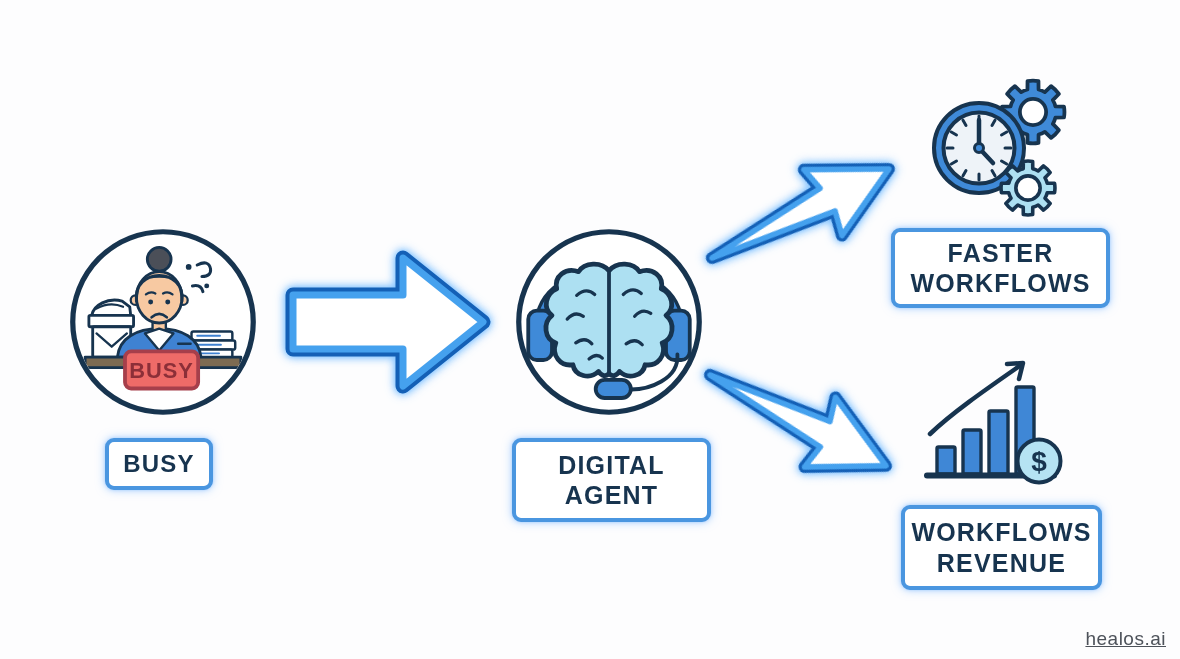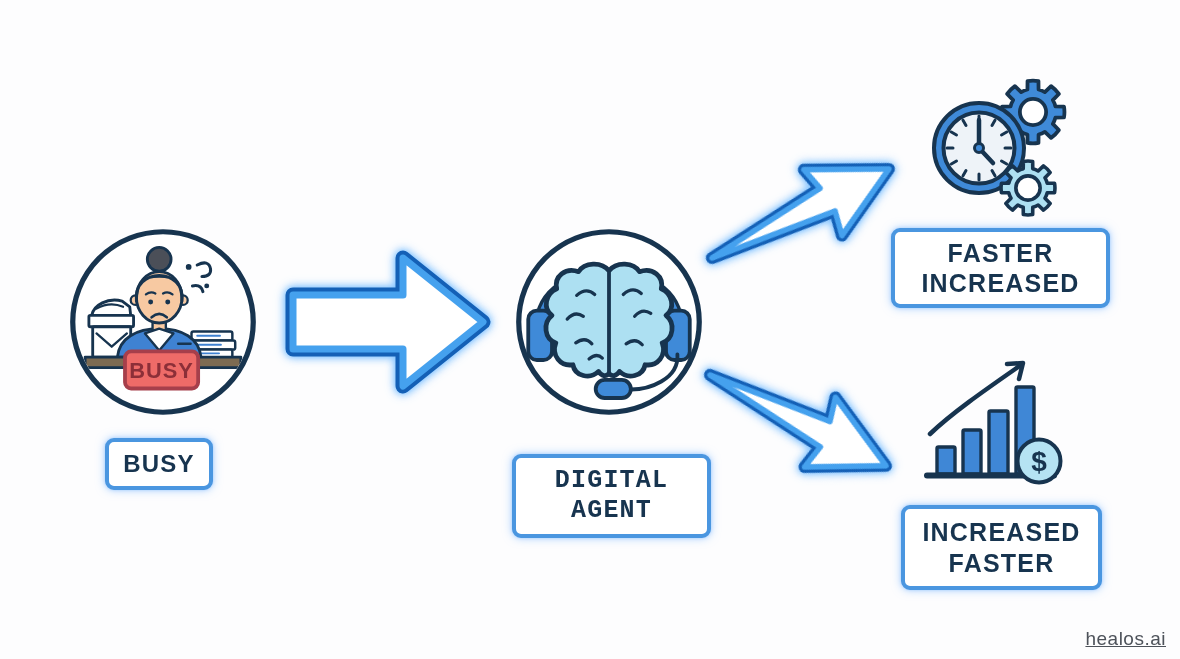--- a/index.html
+++ b/index.html
@@ -10,21 +10,21 @@
   .stage{position:absolute;inset:0;}
   svg{display:block;overflow:visible;}
   .node-circle{position:absolute;}
   .label-box{
     position:absolute;background:#ffffff;border:4px solid #4a96e0;border-radius:9px;
     display:flex;align-items:center;justify-content:center;text-align:center;
     font-weight:bold;color:#17344f;letter-spacing:1.2px;line-height:1.22;
     box-shadow:0 0 10px rgba(125,185,255,.65),0 0 3px rgba(125,185,255,.5);
   }
   .label-busy{left:105px;top:438px;width:100px;height:44px;font-size:24px;}
-  .label-agent{left:512px;top:454px;width:187px;height:76px;font-size:25px;padding:0 2px;font-family:Liberation Mono, monospace;}
+  .label-agent{left:512px;top:438px;width:187px;height:76px;font-size:25px;padding:0 2px;}
   .label-faster{left:891px;top:228px;width:207px;height:72px;font-size:25px;padding:0 2px;}
   .label-revenue{left:901px;top:505px;width:189px;height:77px;font-size:25px;padding:0 2px;}
   .arrows-layer{position:absolute;left:0;top:0;width:1180px;height:659px;pointer-events:none;}
   .glow{filter:drop-shadow(0 0 5px rgba(120,190,255,.95)) drop-shadow(0 0 2px rgba(150,205,255,.8));}
   .watermark{
     position:absolute;right:14px;bottom:9px;font-size:19px;color:#4d525a;letter-spacing:.5px;text-decoration:underline;
   }
 </style>
 </head>
 <body>
@@ -175,17 +175,17 @@
     </g>
 
     <g class="glow" transform="translate(710,375) rotate(27)">
       <polygon points="0,0 128,-13 122,-37 198,1 126,39 131,14" fill="none" stroke="#1460b6" stroke-width="12" stroke-linejoin="round"></polygon>
       <polygon points="0,0 128,-13 122,-37 198,1 126,39 131,14" fill="#ffffff" stroke="#45a1ee" stroke-width="5.5" stroke-linejoin="round"></polygon>
     </g>
   </svg>
 
   <div class="label-box label-busy">BUSY</div>
   <div class="label-box label-agent">DIGITAL AGENT</div>
-  <div class="label-box label-faster">FASTER INCREASED</div>
-  <div class="label-box label-revenue">INCREASED FASTER</div>
+  <div class="label-box label-faster">FASTER WORKFLOWS</div>
+  <div class="label-box label-revenue">WORKFLOWS REVENUE</div>
 
   <div class="watermark">healos.ai</div>
 </div>
 
 </body></html>

